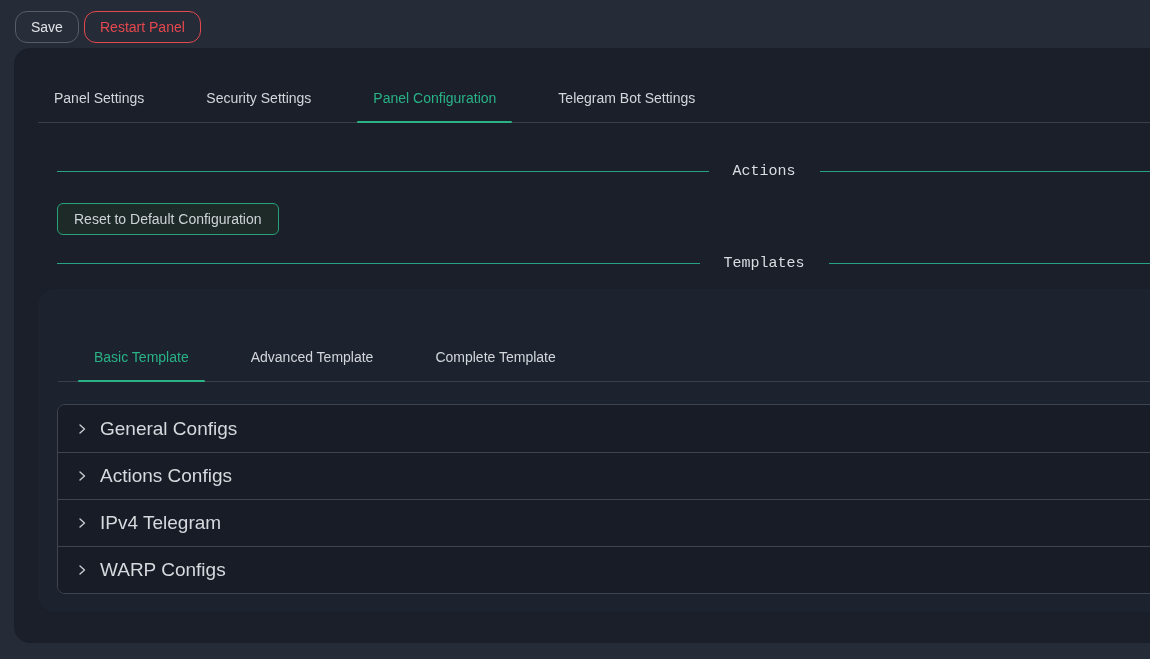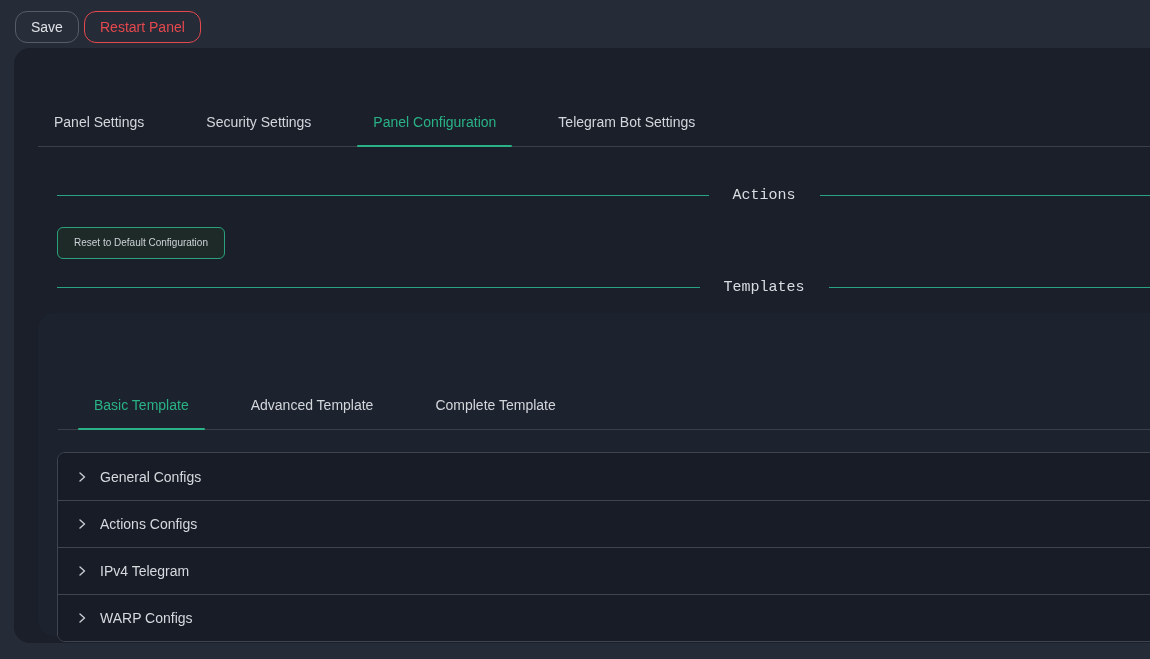--- a/index.html
+++ b/index.html
@@ -46,21 +46,21 @@
 
   
   .tabbar{
     display:flex;align-items:flex-end;
     border-bottom:1px solid var(--line-gray);
     font-size:14px;
   }
   .main-tabbar{margin:40px 24px 0 24px;}
   .tab{
     position:relative;padding:0 16px 14px 16px;margin-right:30px;
-    color:#d3d6db;white-space:nowrap;cursor:pointer;line-height:20px;margin-top:24px;
+    color:#d3d6db;white-space:nowrap;cursor:pointer;line-height:20px;
   }
   .tab.active{color:var(--accent);}
   .tab.active::after{
     content:"";position:absolute;left:0;right:0;bottom:-1px;height:2px;
     background:var(--accent);border-radius:2px;
   }
 
   
   .divider{
     display:flex;align-items:center;margin:40px 43px 0 43px;
@@ -69,21 +69,21 @@
   .divider::before,.divider::after{
     content:"";flex:1;height:1px;background:var(--accent-line);
   }
   .divider .divider-label{padding:0 24px;white-space:nowrap;font-family:Liberation Mono, monospace;}
   .divider.templates{margin-top:20px;}
 
   
   .btn-reset{
     display:inline-block;margin:23px 0 0 43px;
     padding:5px 16px;border:1px solid #2aa07c;border-radius:6px;
-    background:#1d2a27;color:#ced2d8;font-size:10px;line-height:20px;cursor:pointer;
+    background:#1d2a27;color:#ced2d8;font-size:14px;line-height:20px;cursor:pointer;
   }
 
   
   .inner-card{
     margin:17px 24px 0 24px;width:1452px;height:323px;
     background:var(--inner-bg);border-radius:16px;
   }
   .inner-tabbar{margin:0 20px;padding:58px 0 0 20px;}
 
   
@@ -92,21 +92,21 @@
     border:1px solid var(--border-gray);border-radius:8px;
     overflow:hidden;background:var(--row-bg);
   }
   .acc-item{
     height:47px;display:flex;align-items:center;
     padding-left:18px;cursor:pointer;background:var(--row-bg);
   }
   .acc-item + .acc-item{border-top:1px solid var(--border-gray);}
   .acc-chevron{display:inline-flex;width:12px;height:12px;}
   .acc-chevron svg{display:block;}
-  .acc-label{margin-left:12px;font-size:14px;color:var(--text);text-align:right;}
+  .acc-label{margin-left:12px;font-size:19px;color:var(--text);text-align:right;}
 </style>
 </head>
 <body>
 
 <div class="topbar">
   <button class="btn btn-save">Save</button>
   <button class="btn btn-restart">Restart Panel</button>
 </div>
 
 <div class="main-card">

